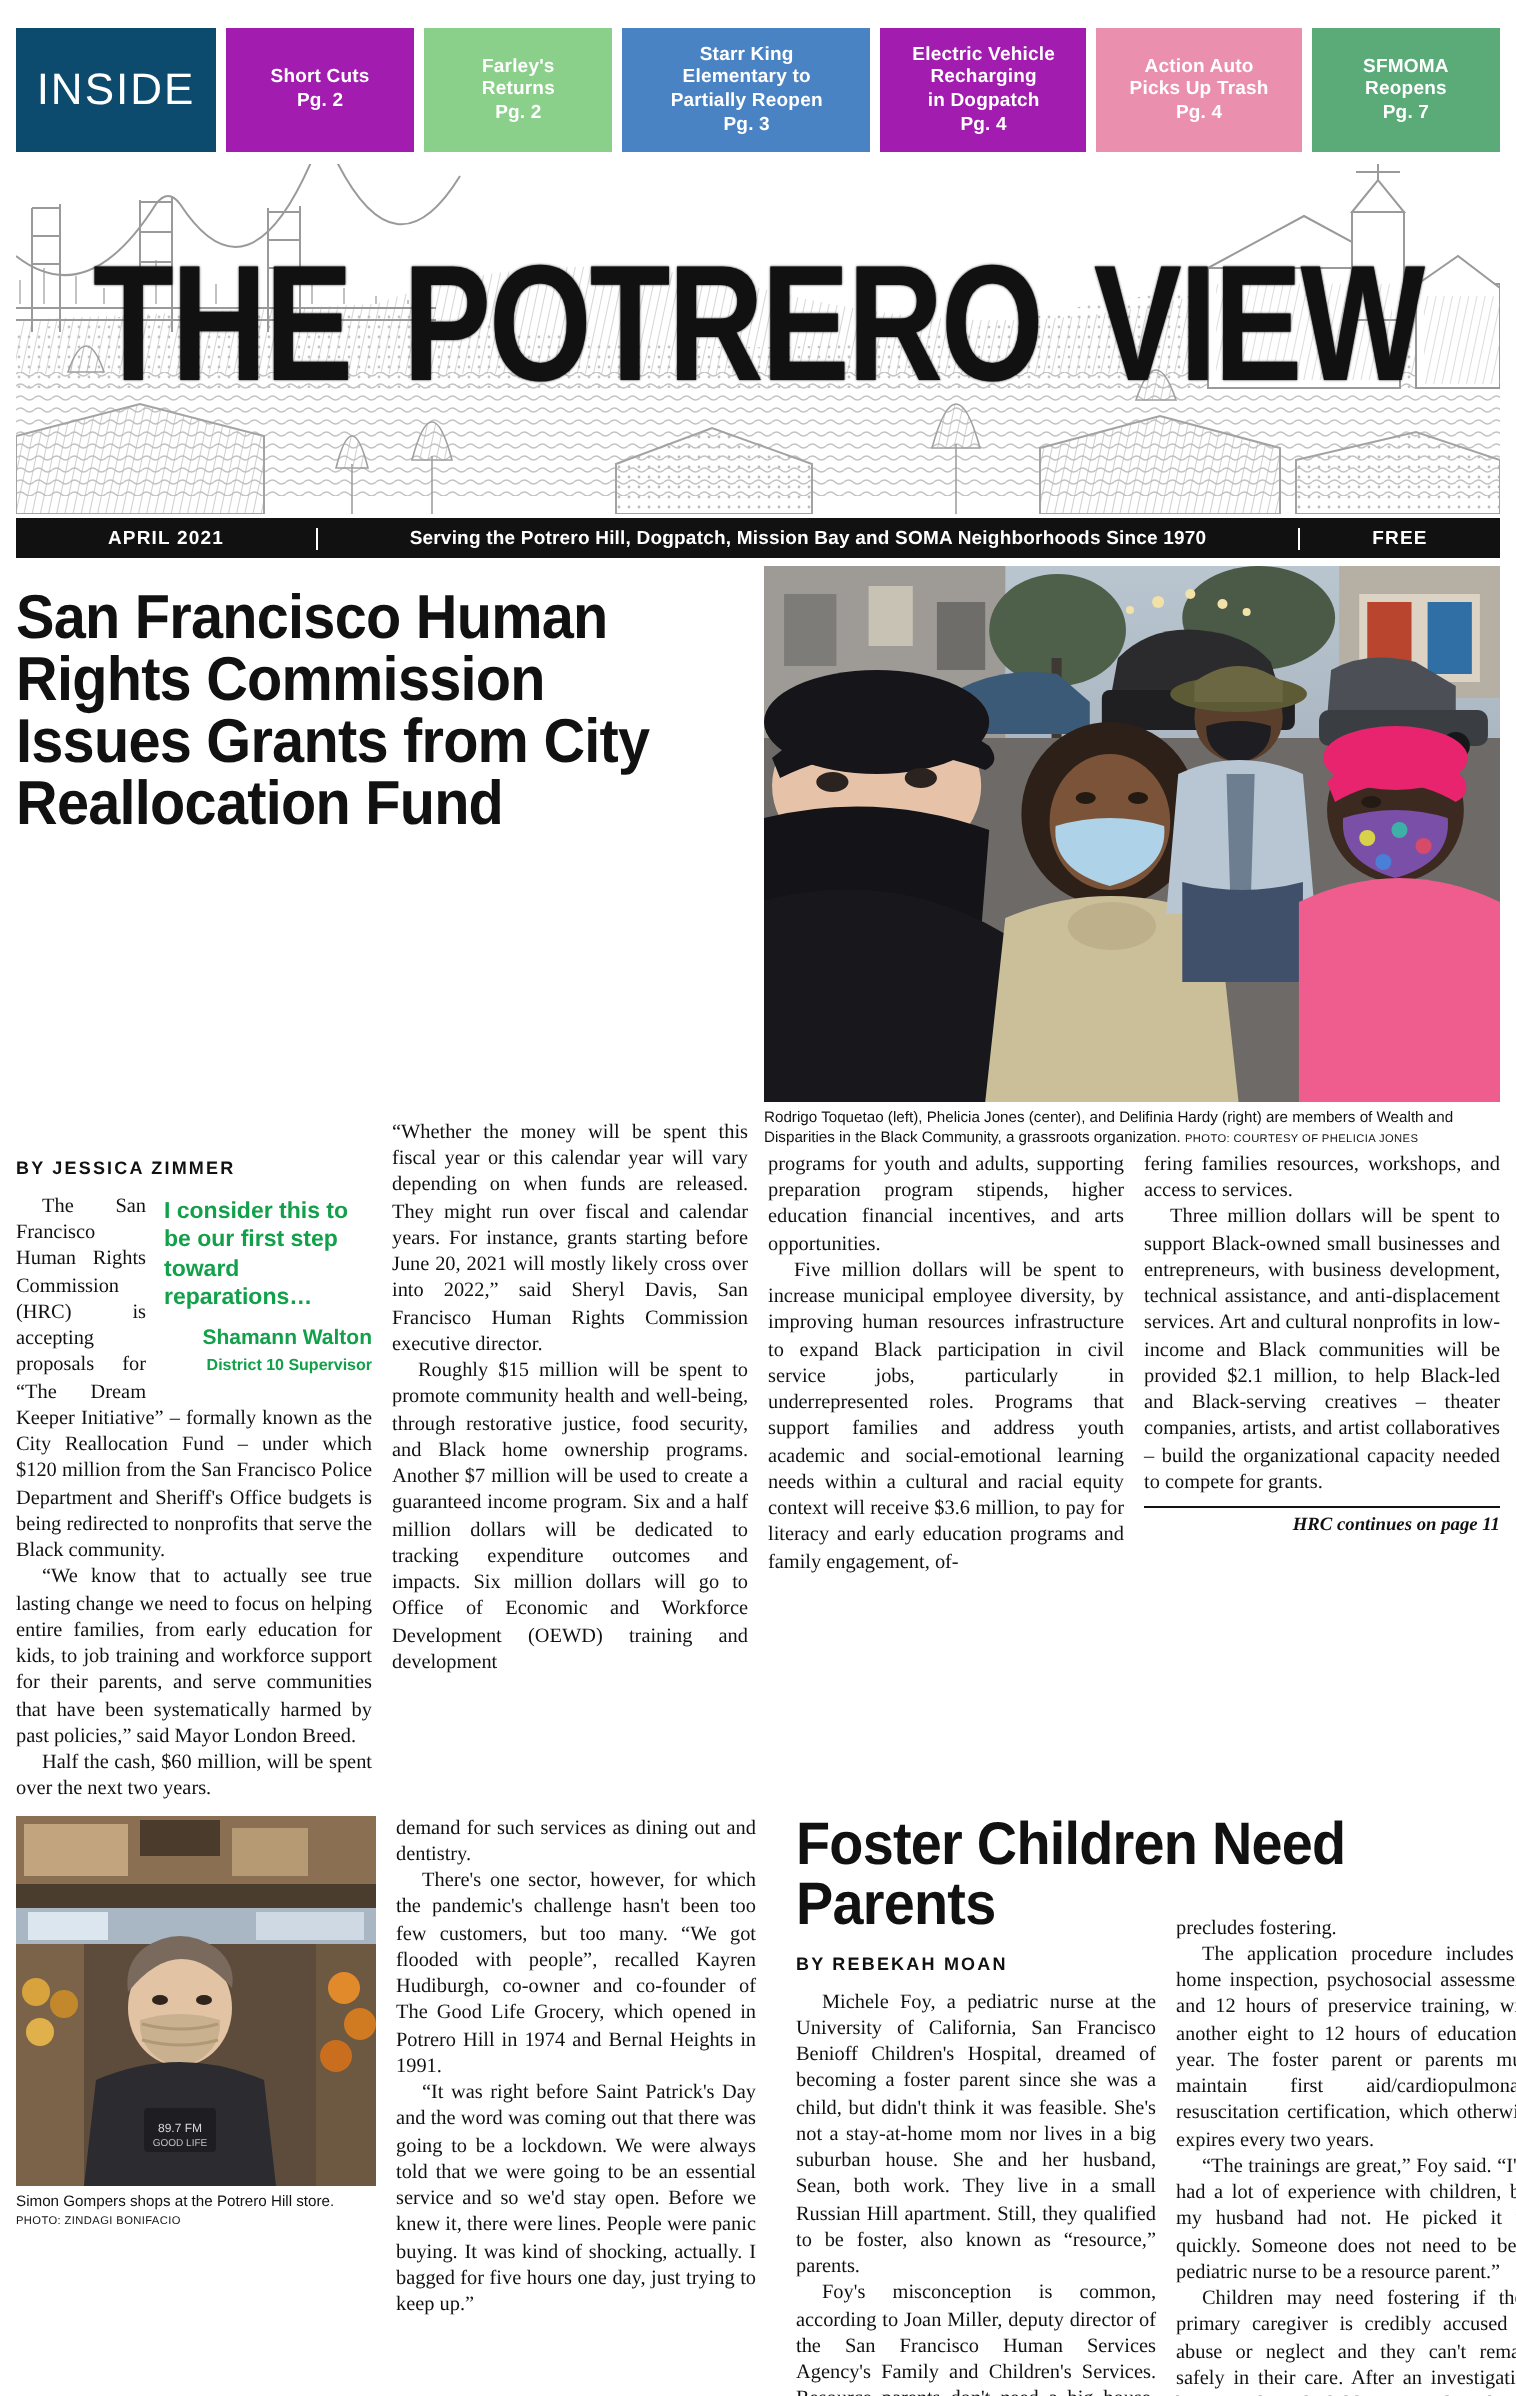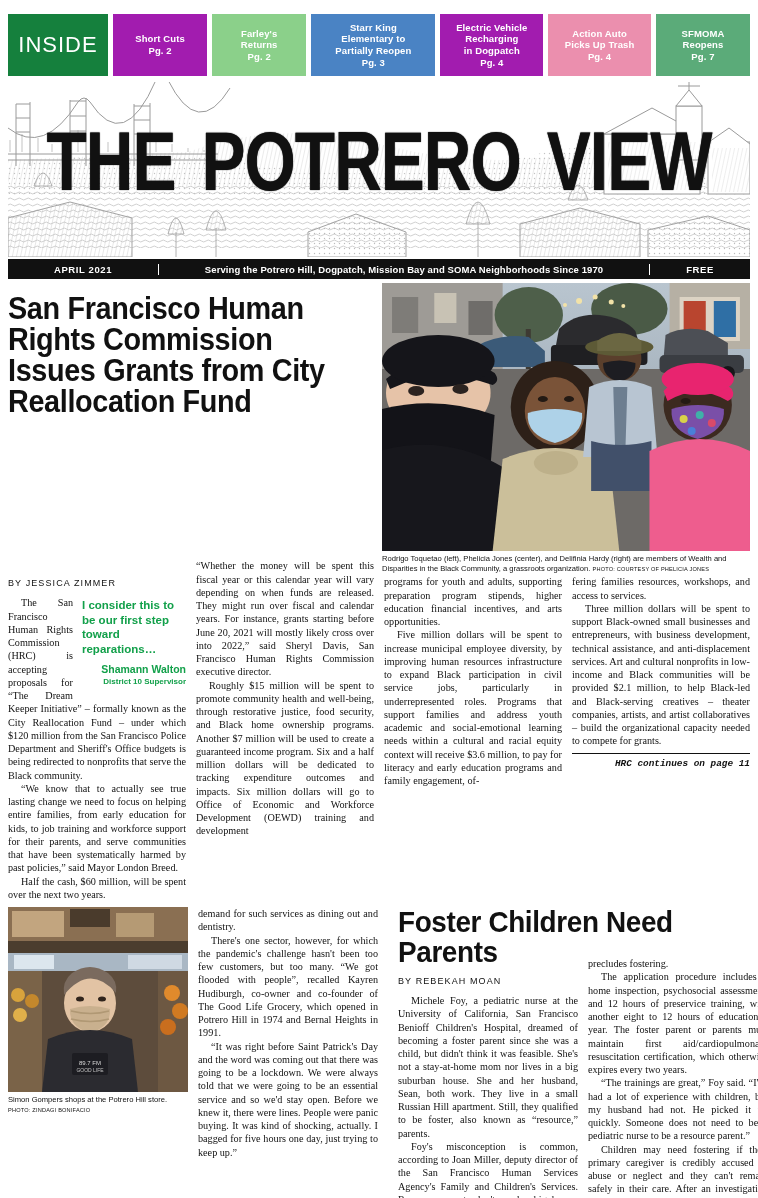--- a/index.html
+++ b/index.html
@@ -78,21 +78,21 @@
     font-weight:normal;
     font-size:34px;
     line-height:1.06;
     letter-spacing:-.2px;
     margin:6px 0 4px;
     transform:none;
   }
 
   .byline {
     font-family:"Liberation Sans", sans-serif;
-    font-weight:normal; font-size:9px; letter-spacing:1.1px;
+    font-weight:bold; font-size:9px; letter-spacing:1.1px;
     margin:3px 0 8px;
   }
 
   
   .bodytext {
     font-family:"Liberation Serif", serif;
     font-size:10.2px;
     line-height:1.30;
     text-align:justify;
     hyphens:auto;
@@ -128,32 +128,32 @@
   .photo svg { display:block; width:100%; height:100%; }
 
   .caption {
     font-family:"Liberation Sans", sans-serif;
     font-size:7.6px; line-height:1.28; margin-top:3px; color:#111;
   }
   .caption .credit { font-size:5.6px; letter-spacing:.2px; text-transform:uppercase; }
 
   
   .jump {
-    font-family:Liberation Mono, monospace;
+    font-family:Liberation Serif, serif;
     font-style:italic; font-weight:bold; font-size:9.4px;
     text-align:right; padding-top:4px; border-top:1.4px solid #111; margin-top:5px;
   }
 </style>
 </head>
 <body>
 
 <div class="page">
 
   <div class="inside-strip">
-    <div class="inside-cell label" style="flex:0 0 100px; background:#15803d;">
+    <div class="inside-cell label" style="flex:0 0 100px; background:#0c4a6e;">
       <span>INSIDE</span>
     </div>
     <div class="inside-cell" style="flex:1 1 0; background:#a21caf;">
       <span>Short Cuts</span>
       <span>Pg. 2</span>
     </div>
     <div class="inside-cell" style="flex:1 1 0; background:#8bd08a;">
       <span>Farley's</span>
       <span>Returns</span>
       <span>Pg. 2</span>

